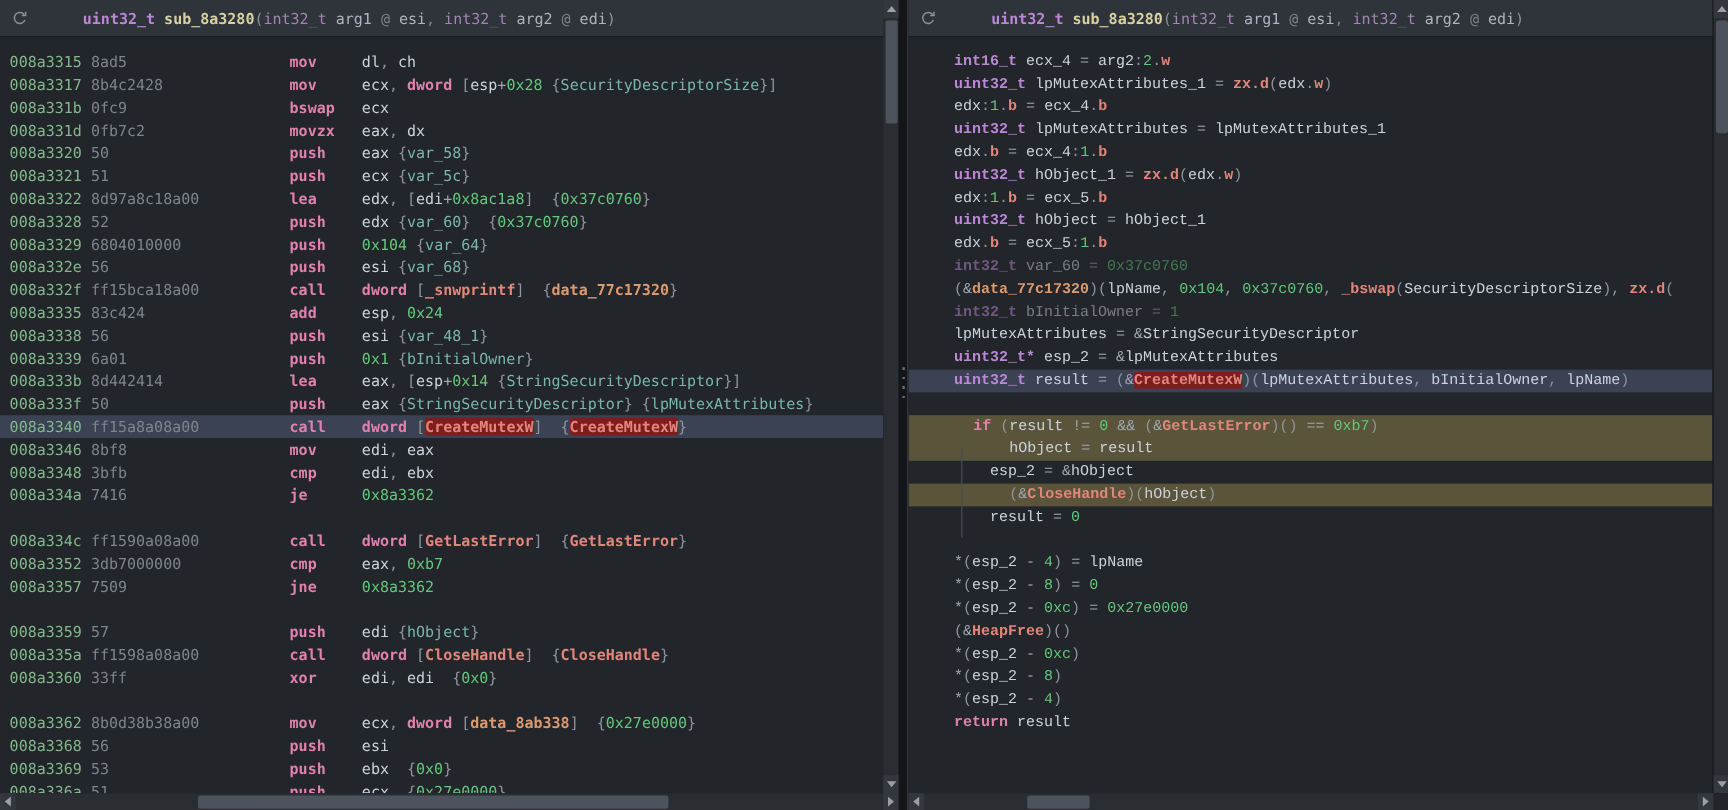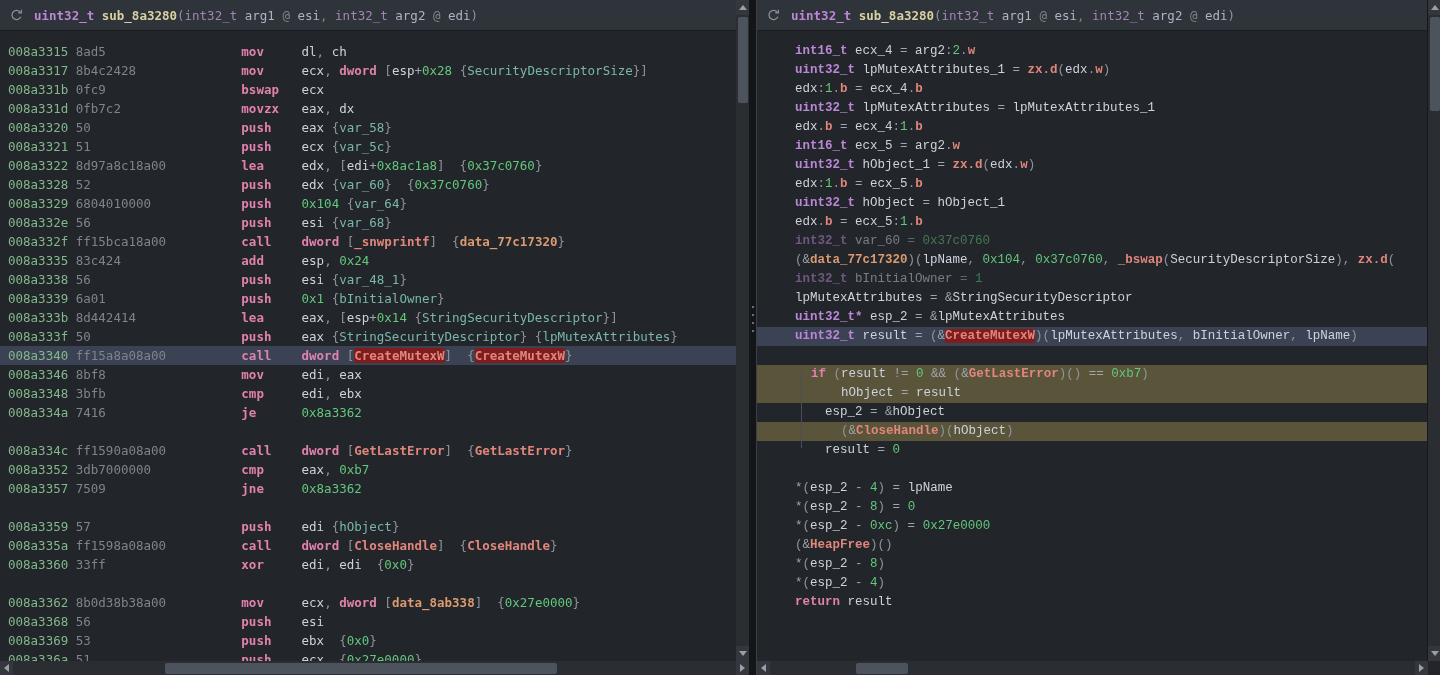--- a/index.html
+++ b/index.html
@@ -2,21 +2,21 @@
 <html><head>
 <meta charset="utf-8">
 <style>
   html,body{margin:0;padding:0;background:#17181a;}
   .app{position:relative;width:1440px;height:675px;background:#17181a;overflow:hidden;
        font-family:"DejaVu Sans Mono", monospace;font-size:12.5px;color:#cdd3de;}
   .pane{position:absolute;top:0;height:675px;overflow:hidden;}
   #pane-left{left:0;width:749px;}
   #pane-right{left:756px;width:684px;border-left:1px solid #3c4046;box-sizing:border-box;}
   .pane-header{position:absolute;top:0;left:0;height:31px;background:#2f333a;
-               border-bottom:1px solid #1b1d20;display:flex;align-items:center;box-sizing:border-box;}
+               border-bottom:1px solid #1b1d20;display:flex;align-items:center;box-sizing:border-box;gap:35px;}
   #pane-left .pane-header{width:736px;}
   #pane-right .pane-header{width:670px;}
   .hicon{margin:0 10px 0 9px;flex:0 0 auto;display:flex;}
   .sig{white-space:pre;overflow:hidden;}
   .code{position:absolute;left:0;background:#222529;overflow:hidden;}
   #pane-left .code{top:31px;width:736px;height:630px;padding:11px 0 0 8px;box-sizing:border-box;}
   #pane-right .code{top:31px;width:670px;height:630px;padding:11px 0 0 8px;box-sizing:border-box;font-family:Liberation Mono, monospace;}
   .line{height:19px;line-height:19px;white-space:pre;margin-left:-8px;padding-left:8px;}
   .line.dim{opacity:.5;}
   .bg-sel{background:#3a4254;}
@@ -149,21 +149,20 @@
         </svg>
       </span>
       <span class="sig"><span class="tk-t">uint32_t</span><span class="tk-p"> </span><span class="tk-f">sub_8a3280</span><span class="tk-p">(</span><span class="tk-td">int32_t</span><span class="tk-p"> </span><span class="tk-rd">arg1</span><span class="tk-pd"> @ </span><span class="tk-rd">esi</span><span class="tk-pd">, </span><span class="tk-td">int32_t</span><span class="tk-p"> </span><span class="tk-rd">arg2</span><span class="tk-pd"> @ </span><span class="tk-rd">edi</span><span class="tk-p">)</span></span>
     </div>
     <div class="code">
         <div class="line"><span class="tk-p">    </span><span class="tk-t">int16_t </span><span class="tk-r">ecx_4</span><span class="tk-o"> = </span><span class="tk-r">arg2</span><span class="tk-p">:</span><span class="tk-n">2</span><span class="tk-p">.</span><span class="tk-c">w</span></div>
         <div class="line"><span class="tk-p">    </span><span class="tk-t">uint32_t </span><span class="tk-r">lpMutexAttributes_1</span><span class="tk-o"> = </span><span class="tk-c">zx.d</span><span class="tk-p">(</span><span class="tk-r">edx</span><span class="tk-p">.</span><span class="tk-c">w</span><span class="tk-p">)</span></div>
         <div class="line"><span class="tk-p">    </span><span class="tk-r">edx</span><span class="tk-p">:</span><span class="tk-n">1</span><span class="tk-p">.</span><span class="tk-c">b</span><span class="tk-o"> = </span><span class="tk-r">ecx_4</span><span class="tk-p">.</span><span class="tk-c">b</span></div>
         <div class="line"><span class="tk-p">    </span><span class="tk-t">uint32_t </span><span class="tk-r">lpMutexAttributes</span><span class="tk-o"> = </span><span class="tk-r">lpMutexAttributes_1</span></div>
         <div class="line"><span class="tk-p">    </span><span class="tk-r">edx</span><span class="tk-p">.</span><span class="tk-c">b</span><span class="tk-o"> = </span><span class="tk-r">ecx_4</span><span class="tk-p">:</span><span class="tk-n">1</span><span class="tk-p">.</span><span class="tk-c">b</span></div>
-        <div class="line"><span class="tk-p">    </span><span class="tk-t">int16_t </span><span class="tk-r">ecx_5</span><span class="tk-o"> = </span><span class="tk-r">arg2</span><span class="tk-p">.</span><span class="tk-c">w</span></div>
         <div class="line"><span class="tk-p">    </span><span class="tk-t">uint32_t </span><span class="tk-r">hObject_1</span><span class="tk-o"> = </span><span class="tk-c">zx.d</span><span class="tk-p">(</span><span class="tk-r">edx</span><span class="tk-p">.</span><span class="tk-c">w</span><span class="tk-p">)</span></div>
         <div class="line"><span class="tk-p">    </span><span class="tk-r">edx</span><span class="tk-p">:</span><span class="tk-n">1</span><span class="tk-p">.</span><span class="tk-c">b</span><span class="tk-o"> = </span><span class="tk-r">ecx_5</span><span class="tk-p">.</span><span class="tk-c">b</span></div>
         <div class="line"><span class="tk-p">    </span><span class="tk-t">uint32_t </span><span class="tk-r">hObject</span><span class="tk-o"> = </span><span class="tk-r">hObject_1</span></div>
         <div class="line"><span class="tk-p">    </span><span class="tk-r">edx</span><span class="tk-p">.</span><span class="tk-c">b</span><span class="tk-o"> = </span><span class="tk-r">ecx_5</span><span class="tk-p">:</span><span class="tk-n">1</span><span class="tk-p">.</span><span class="tk-c">b</span></div>
         <div class="line dim"><span class="tk-p">    </span><span class="tk-t">int32_t </span><span class="tk-r">var_60</span><span class="tk-o"> = </span><span class="tk-n">0x37c0760</span></div>
         <div class="line"><span class="tk-p">    (</span><span class="tk-o">&amp;</span><span class="tk-d">data_77c17320</span><span class="tk-p">)(</span><span class="tk-r">lpName</span><span class="tk-p">, </span><span class="tk-n">0x104</span><span class="tk-p">, </span><span class="tk-n">0x37c0760</span><span class="tk-p">, </span><span class="tk-c">_bswap</span><span class="tk-p">(</span><span class="tk-r">SecurityDescriptorSize</span><span class="tk-p">), </span><span class="tk-c">zx.d</span><span class="tk-p">(</span></div>
         <div class="line dim"><span class="tk-p">    </span><span class="tk-t">int32_t </span><span class="tk-r">bInitialOwner</span><span class="tk-o"> = </span><span class="tk-n">1</span></div>
         <div class="line"><span class="tk-p">    </span><span class="tk-r">lpMutexAttributes</span><span class="tk-o"> = </span><span class="tk-o">&amp;</span><span class="tk-r">StringSecurityDescriptor</span></div>
         <div class="line"><span class="tk-p">    </span><span class="tk-t">uint32_t*</span><span class="tk-p"> </span><span class="tk-r">esp_2</span><span class="tk-o"> = </span><span class="tk-o">&amp;</span><span class="tk-r">lpMutexAttributes</span></div>
         <div class="line bg-sel"><span class="tk-p">    </span><span class="tk-t">uint32_t </span><span class="tk-r">result</span><span class="tk-o"> = </span><span class="tk-p">(</span><span class="tk-o">&amp;</span><span class="tk-c tk-hl">CreateMutexW</span><span class="tk-p">)(</span><span class="tk-r">lpMutexAttributes</span><span class="tk-p">, </span><span class="tk-r">bInitialOwner</span><span class="tk-p">, </span><span class="tk-r">lpName</span><span class="tk-p">)</span></div>
@@ -171,20 +170,21 @@
         <div class="line bg-olv"><span class="tk-p">    </span><span class="tk-m">if</span><span class="tk-p"> (</span><span class="tk-r">result</span><span class="tk-o"> != </span><span class="tk-n">0</span><span class="tk-o"> &amp;&amp; </span><span class="tk-p">(</span><span class="tk-o">&amp;</span><span class="tk-c">GetLastError</span><span class="tk-p">)() </span><span class="tk-o">== </span><span class="tk-n">0xb7</span><span class="tk-p">)</span></div>
         <div class="line bg-olv"><span class="tk-p">        </span><span class="tk-r">hObject</span><span class="tk-o"> = </span><span class="tk-r">result</span></div>
         <div class="line"><span class="tk-p">        </span><span class="tk-r">esp_2</span><span class="tk-o"> = </span><span class="tk-o">&amp;</span><span class="tk-r">hObject</span></div>
         <div class="line bg-olv"><span class="tk-p">        (</span><span class="tk-o">&amp;</span><span class="tk-c">CloseHandle</span><span class="tk-p">)(</span><span class="tk-r">hObject</span><span class="tk-p">)</span></div>
         <div class="line"><span class="tk-p">        </span><span class="tk-r">result</span><span class="tk-o"> = </span><span class="tk-n">0</span></div>
         <div class="line"></div>
         <div class="line"><span class="tk-p">    </span><span class="tk-o">*</span><span class="tk-p">(</span><span class="tk-r">esp_2</span><span class="tk-o"> - </span><span class="tk-n">4</span><span class="tk-p">)</span><span class="tk-o"> = </span><span class="tk-r">lpName</span></div>
         <div class="line"><span class="tk-p">    </span><span class="tk-o">*</span><span class="tk-p">(</span><span class="tk-r">esp_2</span><span class="tk-o"> - </span><span class="tk-n">8</span><span class="tk-p">)</span><span class="tk-o"> = </span><span class="tk-n">0</span></div>
         <div class="line"><span class="tk-p">    </span><span class="tk-o">*</span><span class="tk-p">(</span><span class="tk-r">esp_2</span><span class="tk-o"> - </span><span class="tk-n">0xc</span><span class="tk-p">)</span><span class="tk-o"> = </span><span class="tk-n">0x27e0000</span></div>
         <div class="line"><span class="tk-p">    (</span><span class="tk-o">&amp;</span><span class="tk-c">HeapFree</span><span class="tk-p">)()</span></div>
+        <div class="line"><span class="tk-p">    </span><span class="tk-o">*</span><span class="tk-p">(</span><span class="tk-r">esp_2</span><span class="tk-o"> - </span><span class="tk-n">0xc</span><span class="tk-p">)</span></div>
         <div class="line"><span class="tk-p">    </span><span class="tk-o">*</span><span class="tk-p">(</span><span class="tk-r">esp_2</span><span class="tk-o"> - </span><span class="tk-n">8</span><span class="tk-p">)</span></div>
         <div class="line"><span class="tk-p">    </span><span class="tk-o">*</span><span class="tk-p">(</span><span class="tk-r">esp_2</span><span class="tk-o"> - </span><span class="tk-n">4</span><span class="tk-p">)</span></div>
         <div class="line"><span class="tk-p">    </span><span class="tk-m">return </span><span class="tk-r">result</span></div>
       </div>
     <div class="indent-guide"></div>
     <div class="vscroll">
       <div class="sbtn v" style="top:0">
           <span class="tri-up"></span>
         </div>
       <div class="vthumb"></div>

